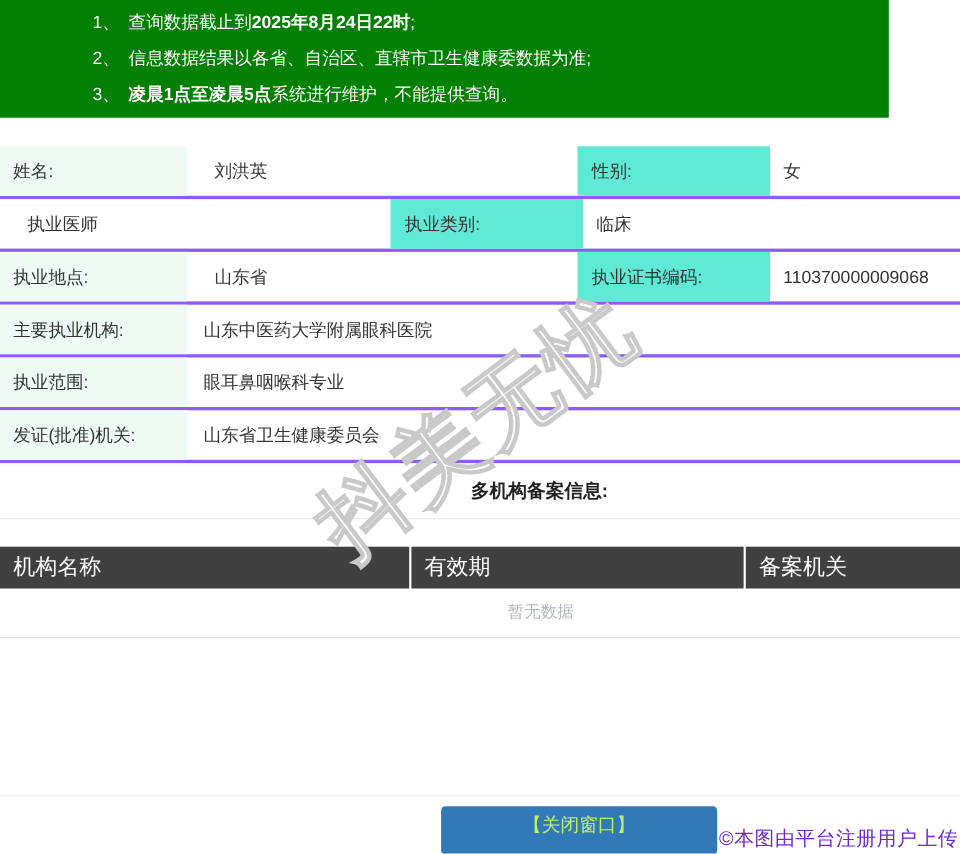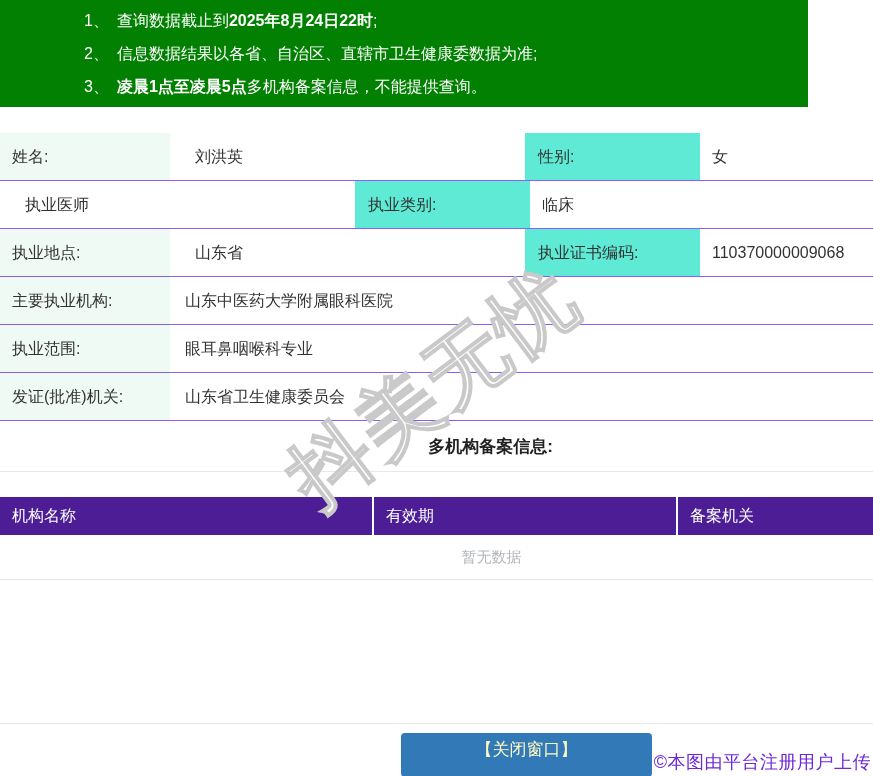--- a/index.html
+++ b/index.html
@@ -17,21 +17,21 @@
     padding:4px 0 0 84px;
   }
   .notice-line { line-height:33px; font-size:16px; white-space:nowrap; }
   .notice-line .num { margin-right:8px; }
   .notice-line b { font-weight:700; }
 
   
   .info-table { margin-top:26px; width:873px; }
   .irow {
     display:flex; height:48px; line-height:48px;
-    border-bottom:1px solid #8b5cf6; font-size:16px;
+    border-bottom:3px solid #8b5cf6; font-size:16px;
   }
   .cell-label  { width:170px; background:#eefaf3; padding-left:12px; }
   .cell-value  { width:355px; padding-left:25px; }
   .cell-label2 { width:175px; background:#5eead4; padding-left:13px; }
   .cell-value2 { flex:1; padding-left:12px; }
   .cell-valuewide { flex:1; padding-left:15px; }
 
   
   .section-title {
     margin-top:16px; height:20px; line-height:20px;
@@ -40,37 +40,37 @@
   }
   .divider { width:873px; border-top:1px solid #e8e8e8; }
   .d1 { margin-top:14px; }
 
   
   .reg-header {
     margin-top:25px; width:873px; height:38px;
     display:flex; gap:2px; background:#fff;
   }
   .reg-th {
-    background:#4c1d95; color:#fff; font-size:16px;
+    background:#404040; color:#fff; font-size:20px;
     line-height:38px; padding-left:12px; overflow:hidden; white-space:nowrap;
   }
   .reg-th.c1 { width:372px; }
   .reg-th.c2 { width:302px; }
   .reg-th.c3 { width:195px; }
 
   .empty-row {
     height:44px; line-height:44px; text-align:center;
     padding-left:110px; color:#b4b7bd; font-size:15px;
   }
   .spacer { height:143px; }
 
   
   .close-btn {
     display:block; margin:9px 0 0 401px; width:251px; height:44px;
-    background:#3279b7; color:#fef9c3; font-size:17px;
+    background:#3279b7; color:#bef264; font-size:17px;
     border:none; border-radius:4px; cursor:pointer;
     font-family:"Liberation Sans","DejaVu Sans",sans-serif;
     padding-bottom:12px;
   }
 
   
   .copyright {
     position:absolute; right:2px; bottom:2px;
     font-size:18px; font-weight:400; color:#6d28d9; letter-spacing:0.5px;
     text-shadow:-1px -1px 0 #fff, 1px -1px 0 #fff, -1px 1px 0 #fff, 1px 1px 0 #fff;
@@ -87,21 +87,21 @@
   }
 </style>
 </head>
 <body>
 
 <div class="page">
 
   <div class="notice">
     <div class="notice-line"><span class="num">1、</span><span>查询数据截止到</span><b>2025年8月24日22时</b><span>;</span></div>
     <div class="notice-line"><span class="num">2、</span><span>信息数据结果以各省、自治区、直辖市卫生健康委数据为准;</span><b></b><span></span></div>
-    <div class="notice-line"><span class="num">3、</span><span></span><b>凌晨1点至凌晨5点</b><span>多机构备案信息，不能提供查询。</span></div>
+    <div class="notice-line"><span class="num">3、</span><span></span><b>凌晨1点至凌晨5点</b><span>系统进行维护，不能提供查询。</span></div>
   </div>
 
   <div class="info-table">
     <div class="irow">
       <div class="cell-label">姓名:</div>
       <div class="cell-value">刘洪英</div>
       <div class="cell-label2">性别:</div>
       <div class="cell-value2">女</div>
     </div>
     <div class="irow">

